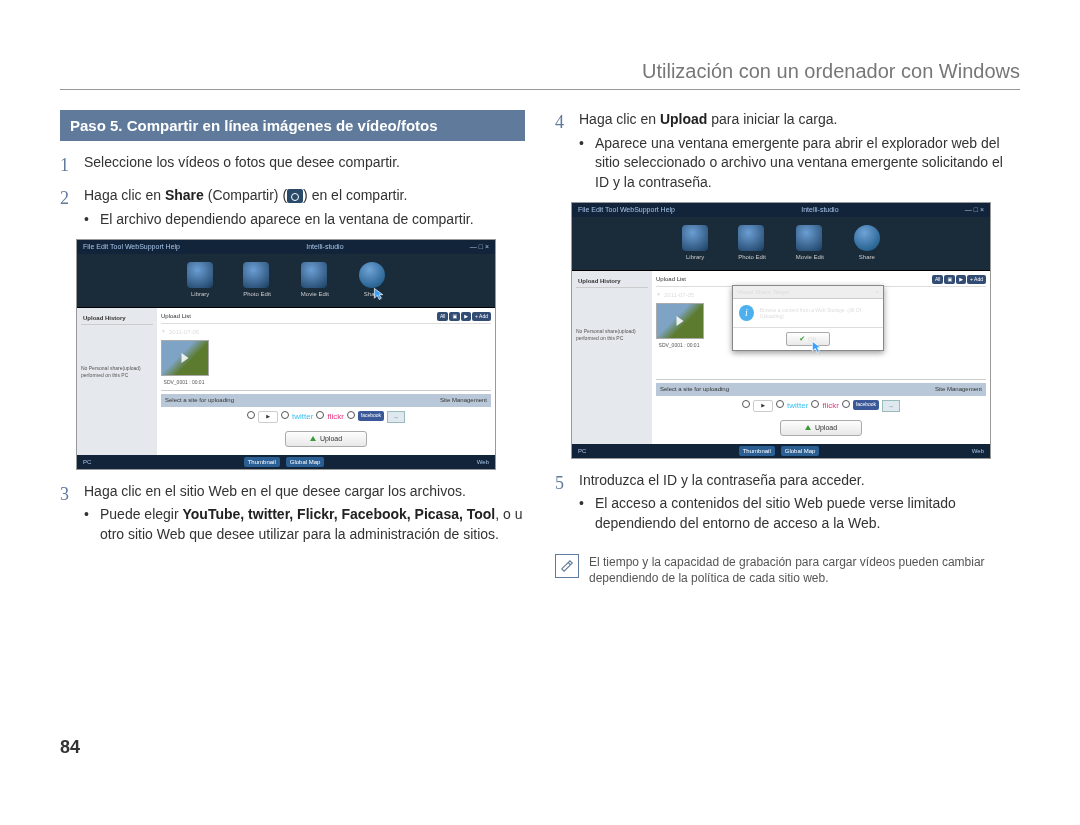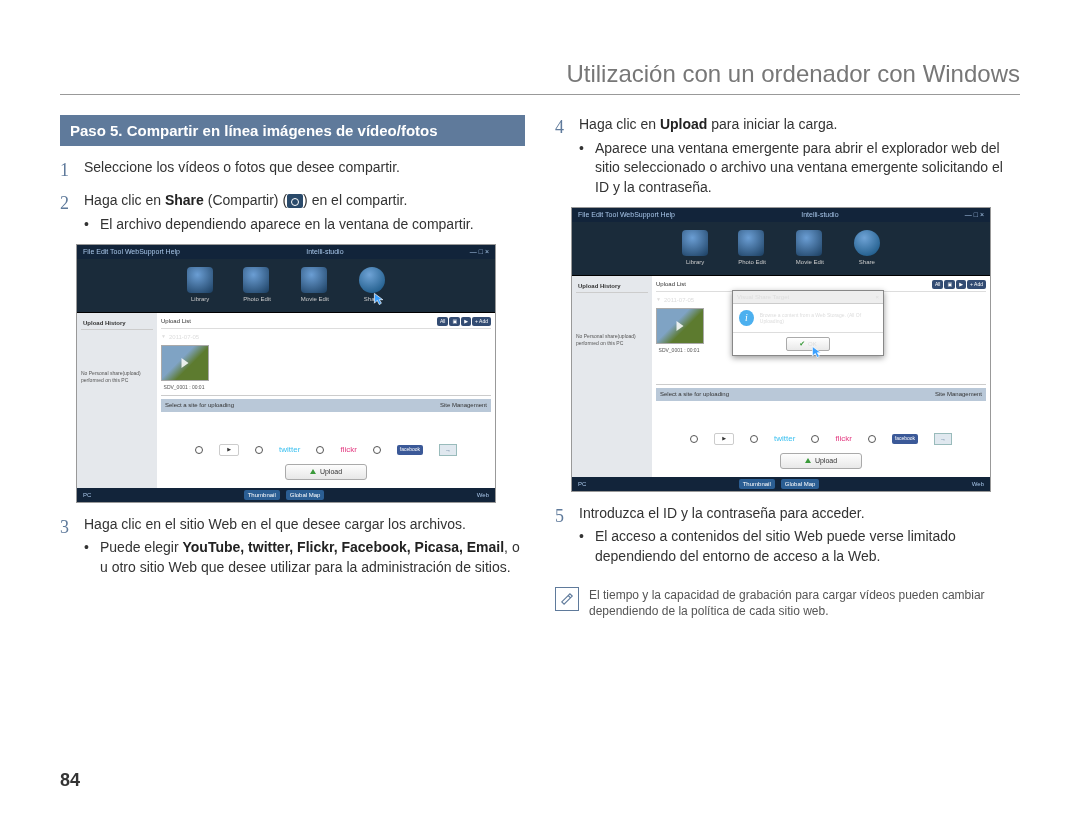--- a/index.html
+++ b/index.html
@@ -14,21 +14,21 @@
     padding: 60px 60px 40px 60px;
     box-sizing: border-box;
   }
   .header {
     text-align: right;
     border-bottom: 1px solid #999;
     padding-bottom: 6px;
     margin-bottom: 20px;
   }
   .header-title {
-    font-size: 24px;
+    font-size: 20px;
     color: #777;
     font-weight: 400;
   }
   .columns {
     display: flex;
     gap: 30px;
   }
   .col {
     flex: 1;
     font-size: 14px;
@@ -205,23 +205,22 @@
     border-top:1px solid #ccc;
     margin-top:4px;
     padding-top:3px;
   }
   .upload-caption {
     font-size:6px; color:#333; background:#b9c8d8;
     padding:2px 4px;
     display:flex; justify-content:space-between;
   }
   .site-row {
-    display:flex; gap:16px; align-items:center; padding:4px;
+    display:flex; gap:3px; padding:4px;
     justify-content:center;
-    margin-top:28px;
   }
   .radio { width:6px; height:6px; border:1px solid #555; border-radius:50%; display:inline-block; }
   .site { display:flex; align-items:center; gap:2px; }
   .site-logo {
     width:18px; height:10px;
     border-radius:2px;
     font-size:5px;
     display:inline-flex;
     align-items:center;
     justify-content:center;
@@ -433,21 +432,21 @@
           </div>
         </div>
       </div>
 
       <div class="num-list">
         <div class="num">3</div>
         <div class="content">
           <span>Haga clic en el sitio Web en el que desee cargar los archivos.</span>
           <div class="bullet">
               <span class="dot">•</span>
-            <span><span>Puede elegir </span><b>YouTube, twitter, Flickr, Facebook, Picasa, Email</b><span>, o u otro sitio Web que desee utilizar para la administración de sitios.</span></span>
+            <span><span>Puede elegir </span><b>YouTube, twitter, Flickr, Facebook, Picasa, Tool</b><span>, o u otro sitio Web que desee utilizar para la administración de sitios.</span></span>
           </div>
         </div>
       </div>
 
     </div>
 
     <div class="col">
       <div class="num-list">
         <div class="num">4</div>
         <div class="content">

